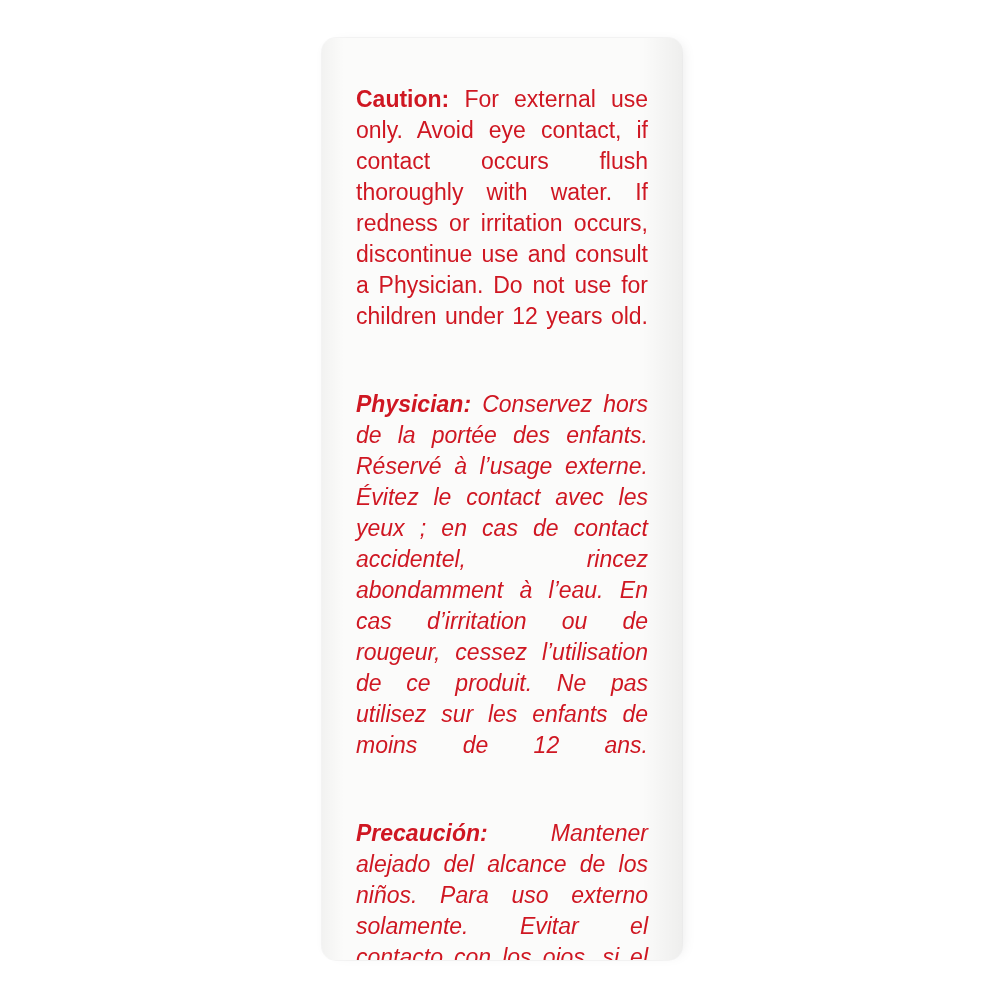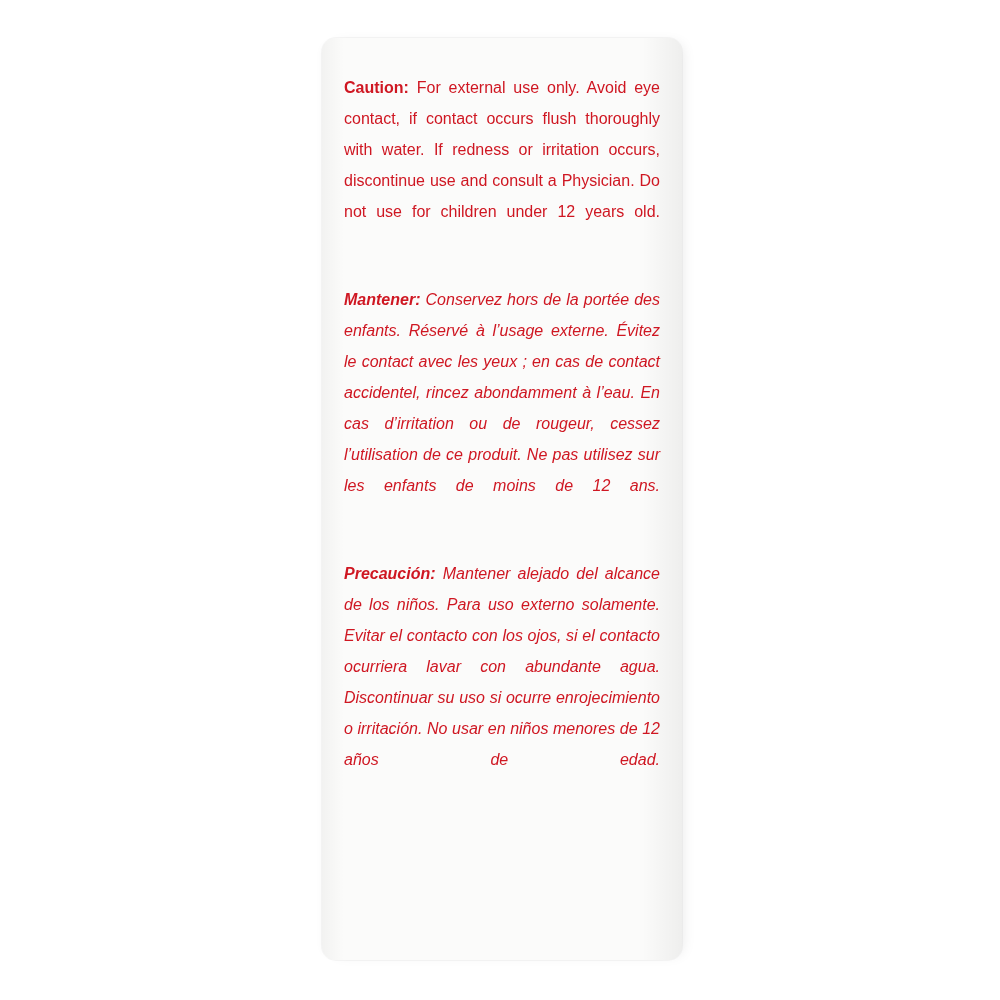--- a/index.html
+++ b/index.html
@@ -43,25 +43,25 @@
     padding: 34px 22px 20px 22px;
   }
 
   .block {
     margin-bottom: 26px;
   }
   .block:last-child { margin-bottom: 0; }
 
   .para {
     color: #cf1722;
-    font-size: 16px;
+    font-size: 23px;
     line-height: 31px;
     text-align: justify;
     text-justify: inter-word;
-    margin: 0;
+    margin: 12px;
     hyphens: none;
   }
 
   .para.english {
     font-style: normal;
   }
   .para.italic {
     font-style: italic;
   }
 
@@ -84,21 +84,21 @@
 <body>
 
 <div id="package-panel">
   <div class="label-content">
 
     <div class="block">
       <p class="para english"><span class="heading">Caution:</span> <span>For external use only. Avoid eye contact, if contact occurs flush thoroughly with water. If redness or irritation occurs, discontinue use and consult a Physician. Do not use for children under 12 years old.</span></p>
     </div>
 
     <div class="block">
-      <p class="para italic"><span class="heading italic-head">Mantener:</span> <span>Conservez hors de la portée des enfants. Réservé à l’usage externe. Évitez le contact avec les yeux ; en cas de contact accidentel, rincez abondamment à l’eau. En cas d’irritation ou de rougeur, cessez l’utilisation de ce produit. Ne pas utilisez sur les enfants de moins de 12 ans.</span></p>
+      <p class="para italic"><span class="heading italic-head">Physician:</span> <span>Conservez hors de la portée des enfants. Réservé à l’usage externe. Évitez le contact avec les yeux ; en cas de contact accidentel, rincez abondamment à l’eau. En cas d’irritation ou de rougeur, cessez l’utilisation de ce produit. Ne pas utilisez sur les enfants de moins de 12 ans.</span></p>
     </div>
 
     <div class="block">
       <p class="para italic"><span class="heading italic-head">Precaución:</span> <span>Mantener alejado del alcance de los niños. Para uso externo solamente. Evitar el contacto con los ojos, si el contacto ocurriera lavar con abundante agua. Discontinuar su uso si ocurre enrojecimiento o irritación. No usar en niños menores de 12 años de edad.</span></p>
     </div>
 
   </div>
 </div>
 
 </body></html>

